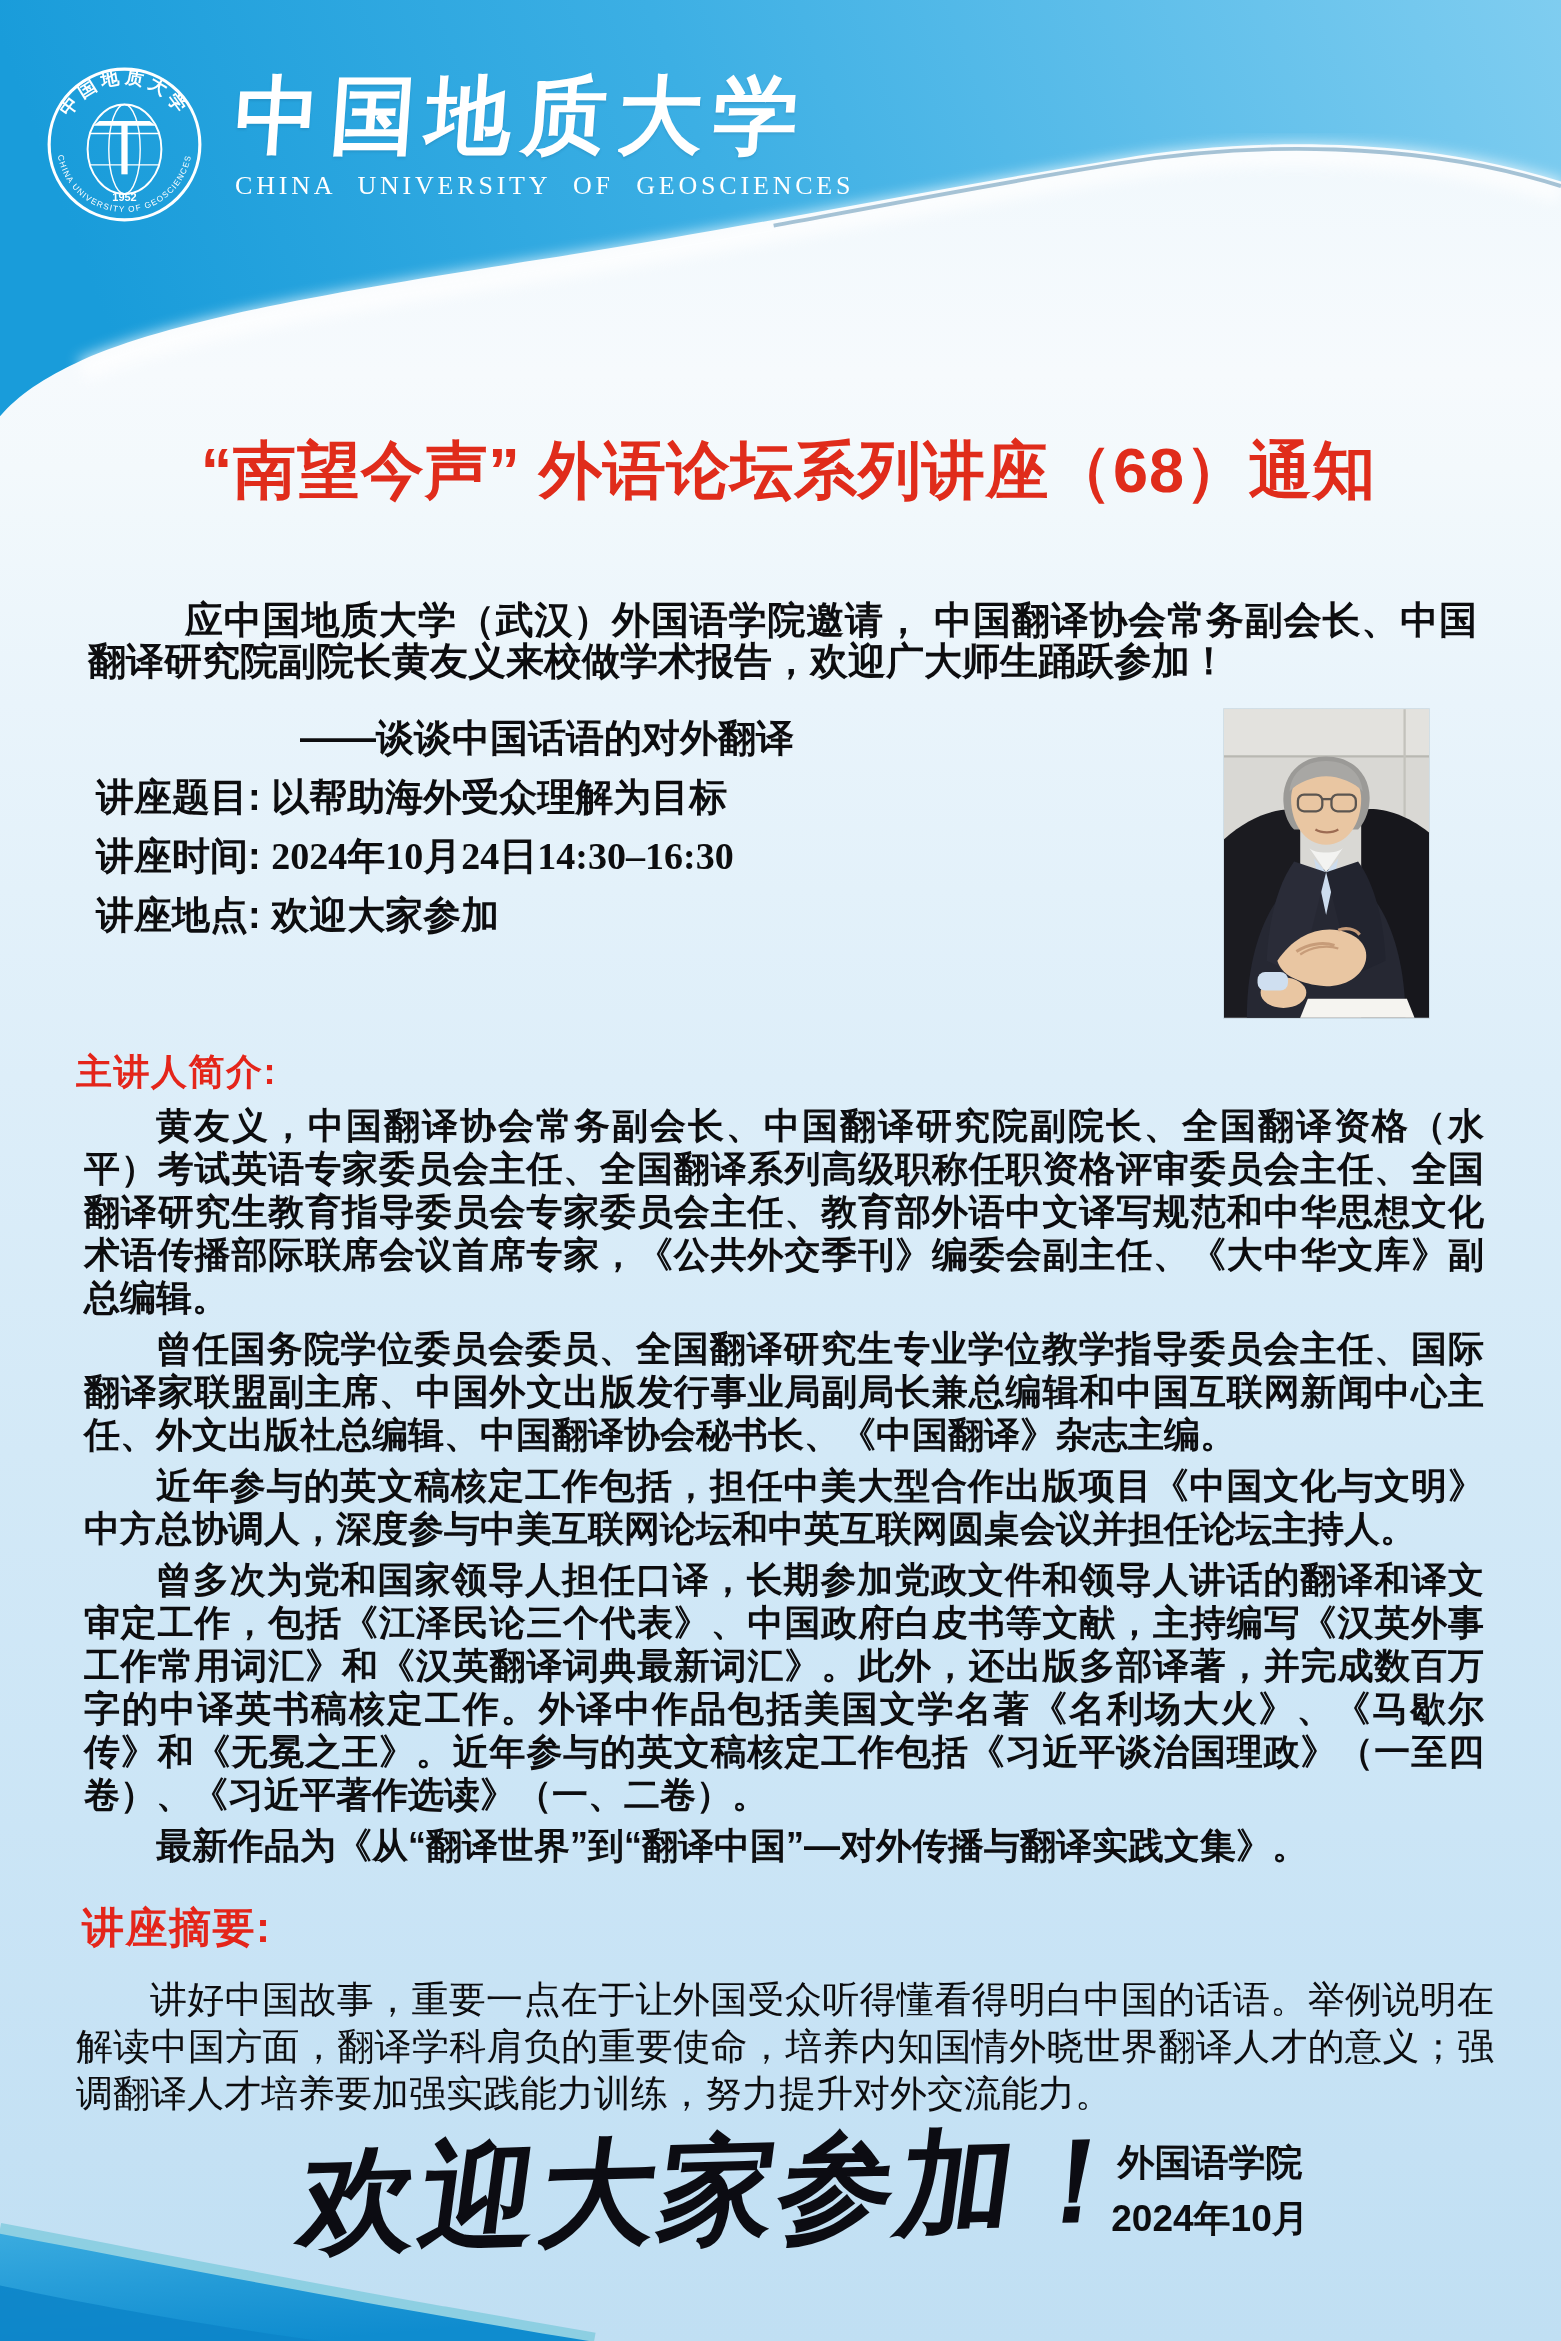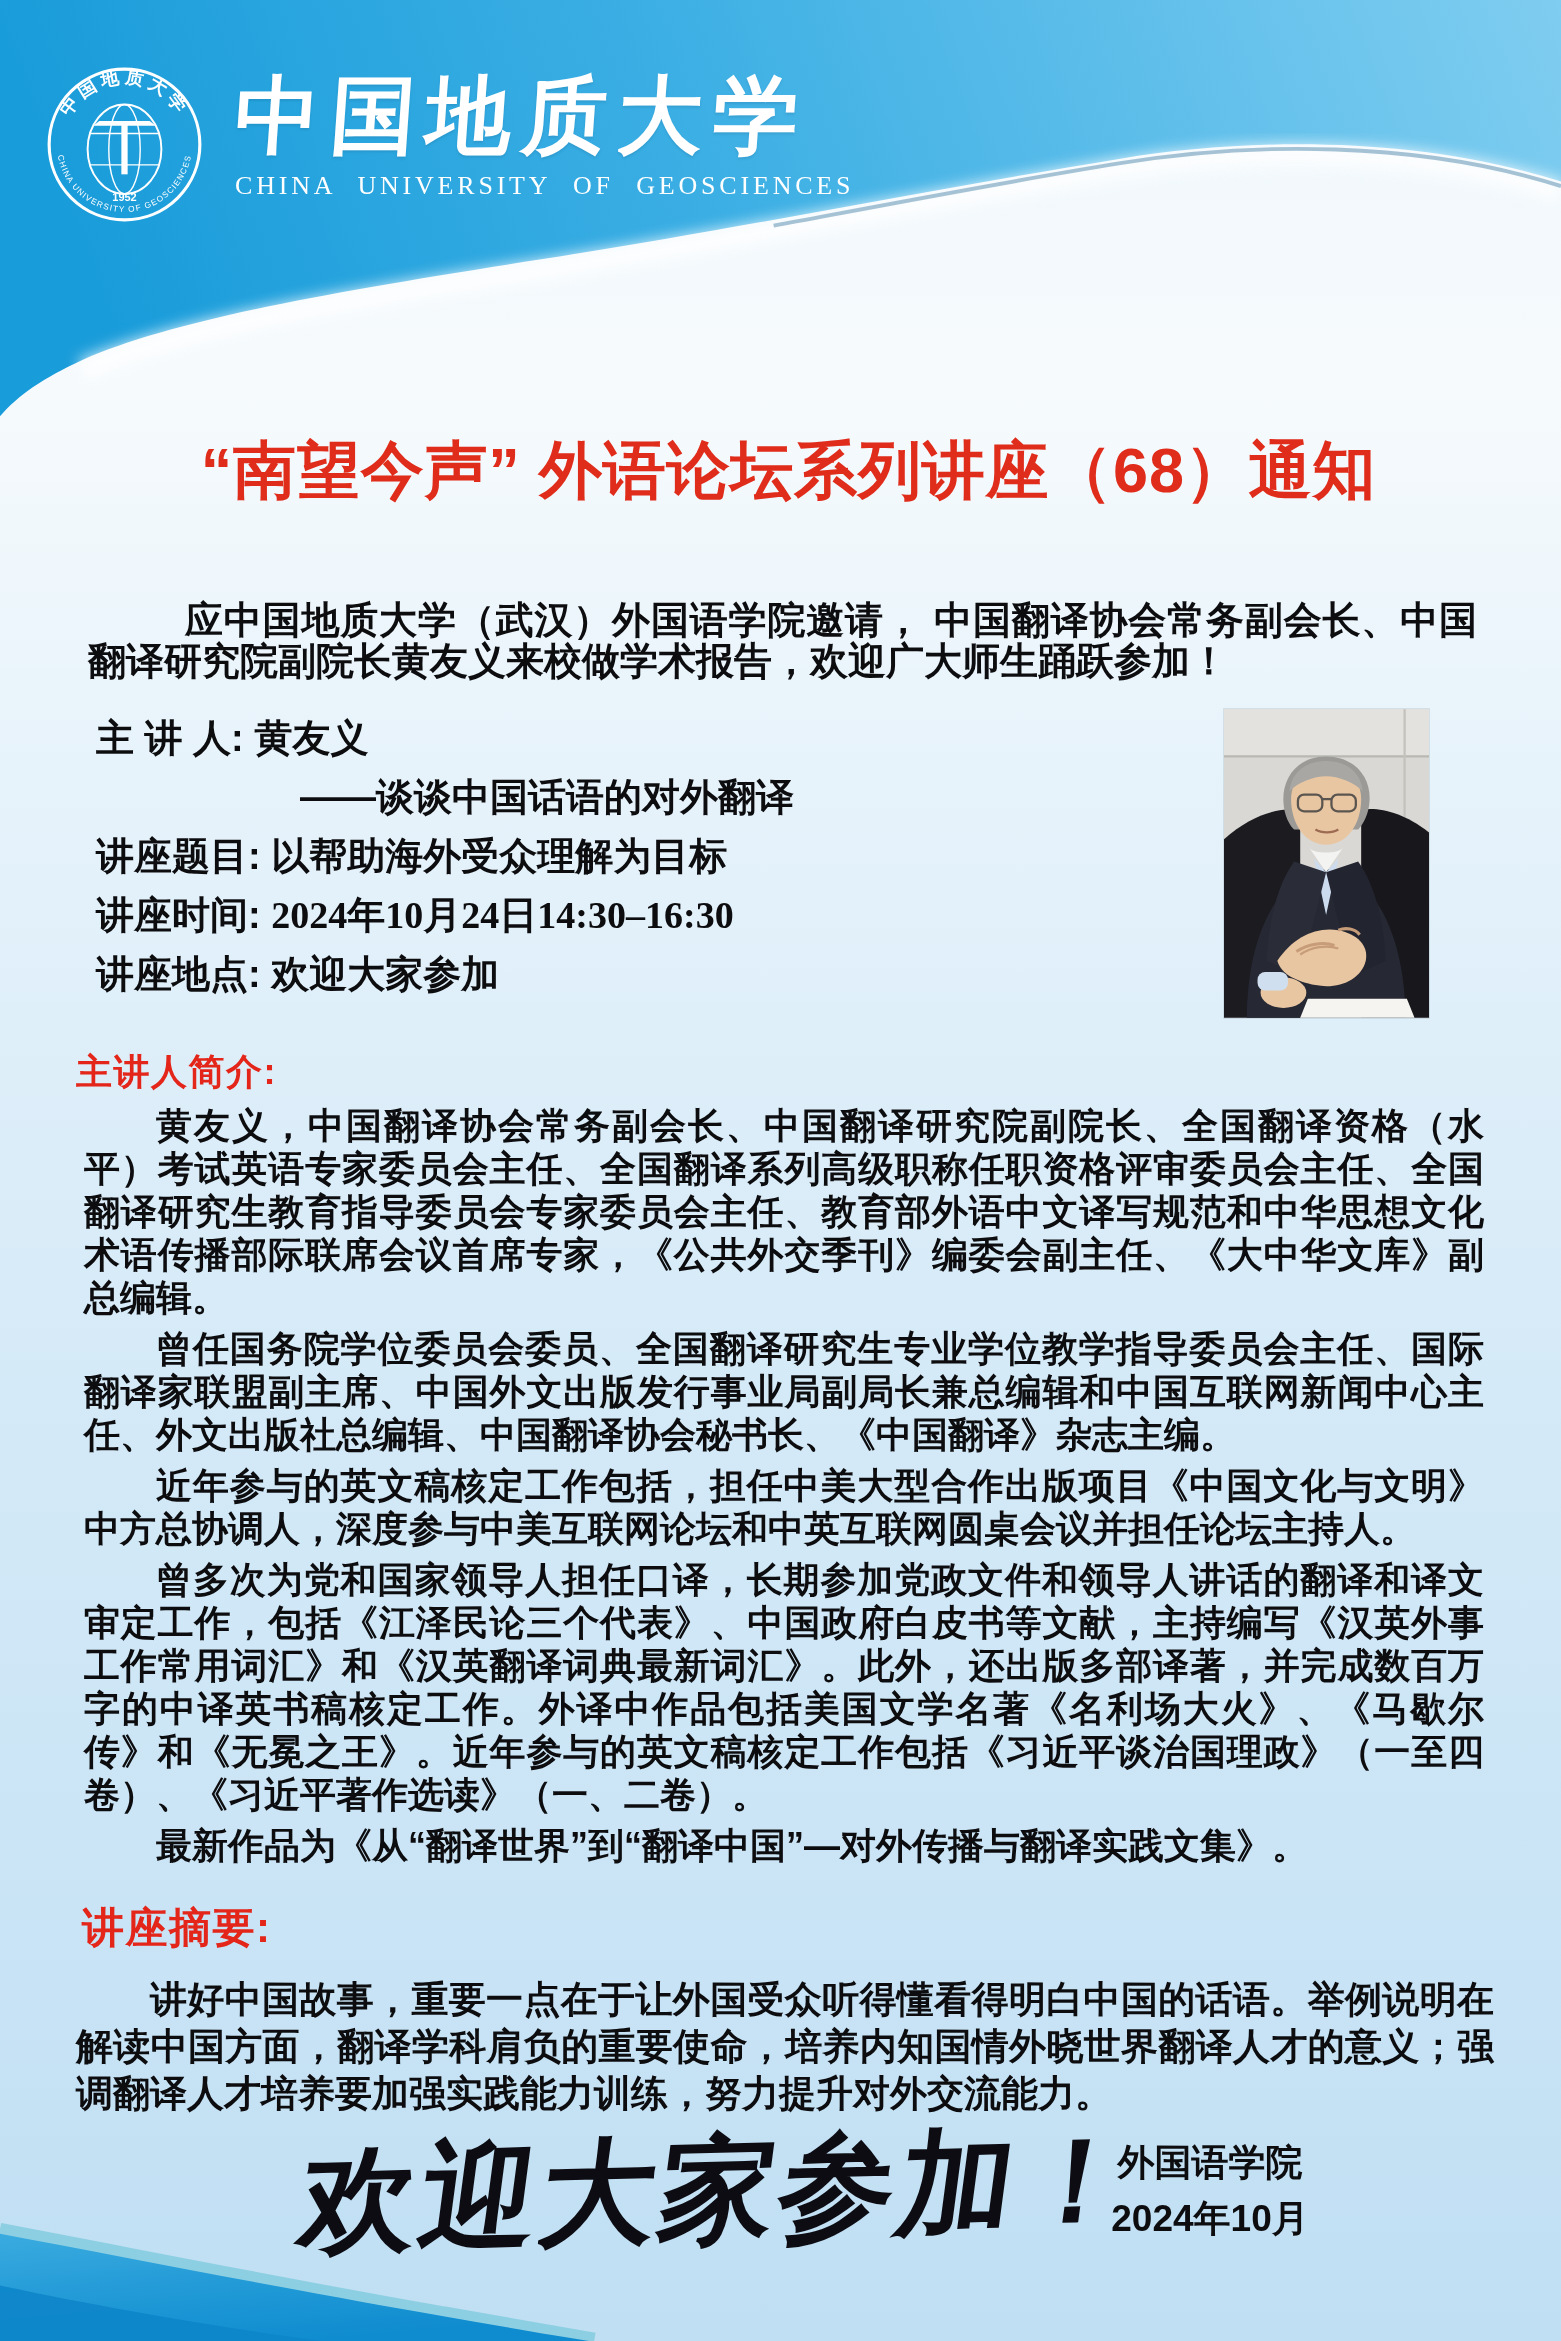--- a/index.html
+++ b/index.html
@@ -73,21 +73,21 @@
   
   .bio{
     position:absolute;top:1096px;left:76px;width:1416px;
     font-size:36px;font-weight:700;line-height:43px;
     text-align:justify;
   }
   .bio p{margin:8px;text-indent:2em;}
   
   .abstract{
     position:absolute;top:1939px;left:76px;width:1418px;
-    font-size:37px;font-weight:700;line-height:47px;
+    font-size:37px;font-weight:400;line-height:47px;
     text-align:justify;text-indent:2em;
   }
   
   .welcome{
     position:absolute;top:2113px;left:303px;
     font-size:116px;font-weight:900;color:#0c0c12;
     transform:skewX(-9deg) rotate(-1.5deg);
     letter-spacing:3px;white-space:nowrap;
   }
   .footer-sign{
@@ -163,23 +163,20 @@
       <div class="uni-cn">中国地质大学</div>
       <div class="uni-en">CHINA  UNIVERSITY  OF  GEOSCIENCES</div>
     </div>
   </div>
 
   <h1 class="main-title">“南望今声” 外语论坛系列讲座（68）通知</h1>
 
   <p class="intro">应中国地质大学（武汉）外国语学院邀请， 中国翻译协会常务副会长、中国翻译研究院副院长黄友义来校做学术报告，欢迎广大师生踊跃参加！</p>
 
   <div class="info">
-    <div class="info-line">
-      <span class="lbl">主 讲 人:</span><span class="val">黄友义</span>
-    </div>
     <div class="info-line sub">
       <span class="val">——谈谈中国话语的对外翻译</span>
     </div>
     <div class="info-line">
       <span class="lbl">讲座题目:</span><span class="val">以帮助海外受众理解为目标</span>
     </div>
     <div class="info-line">
       <span class="lbl">讲座时间:</span><span class="val serif">2024年10月24日14:30–16:30</span>
     </div>
     <div class="info-line">

